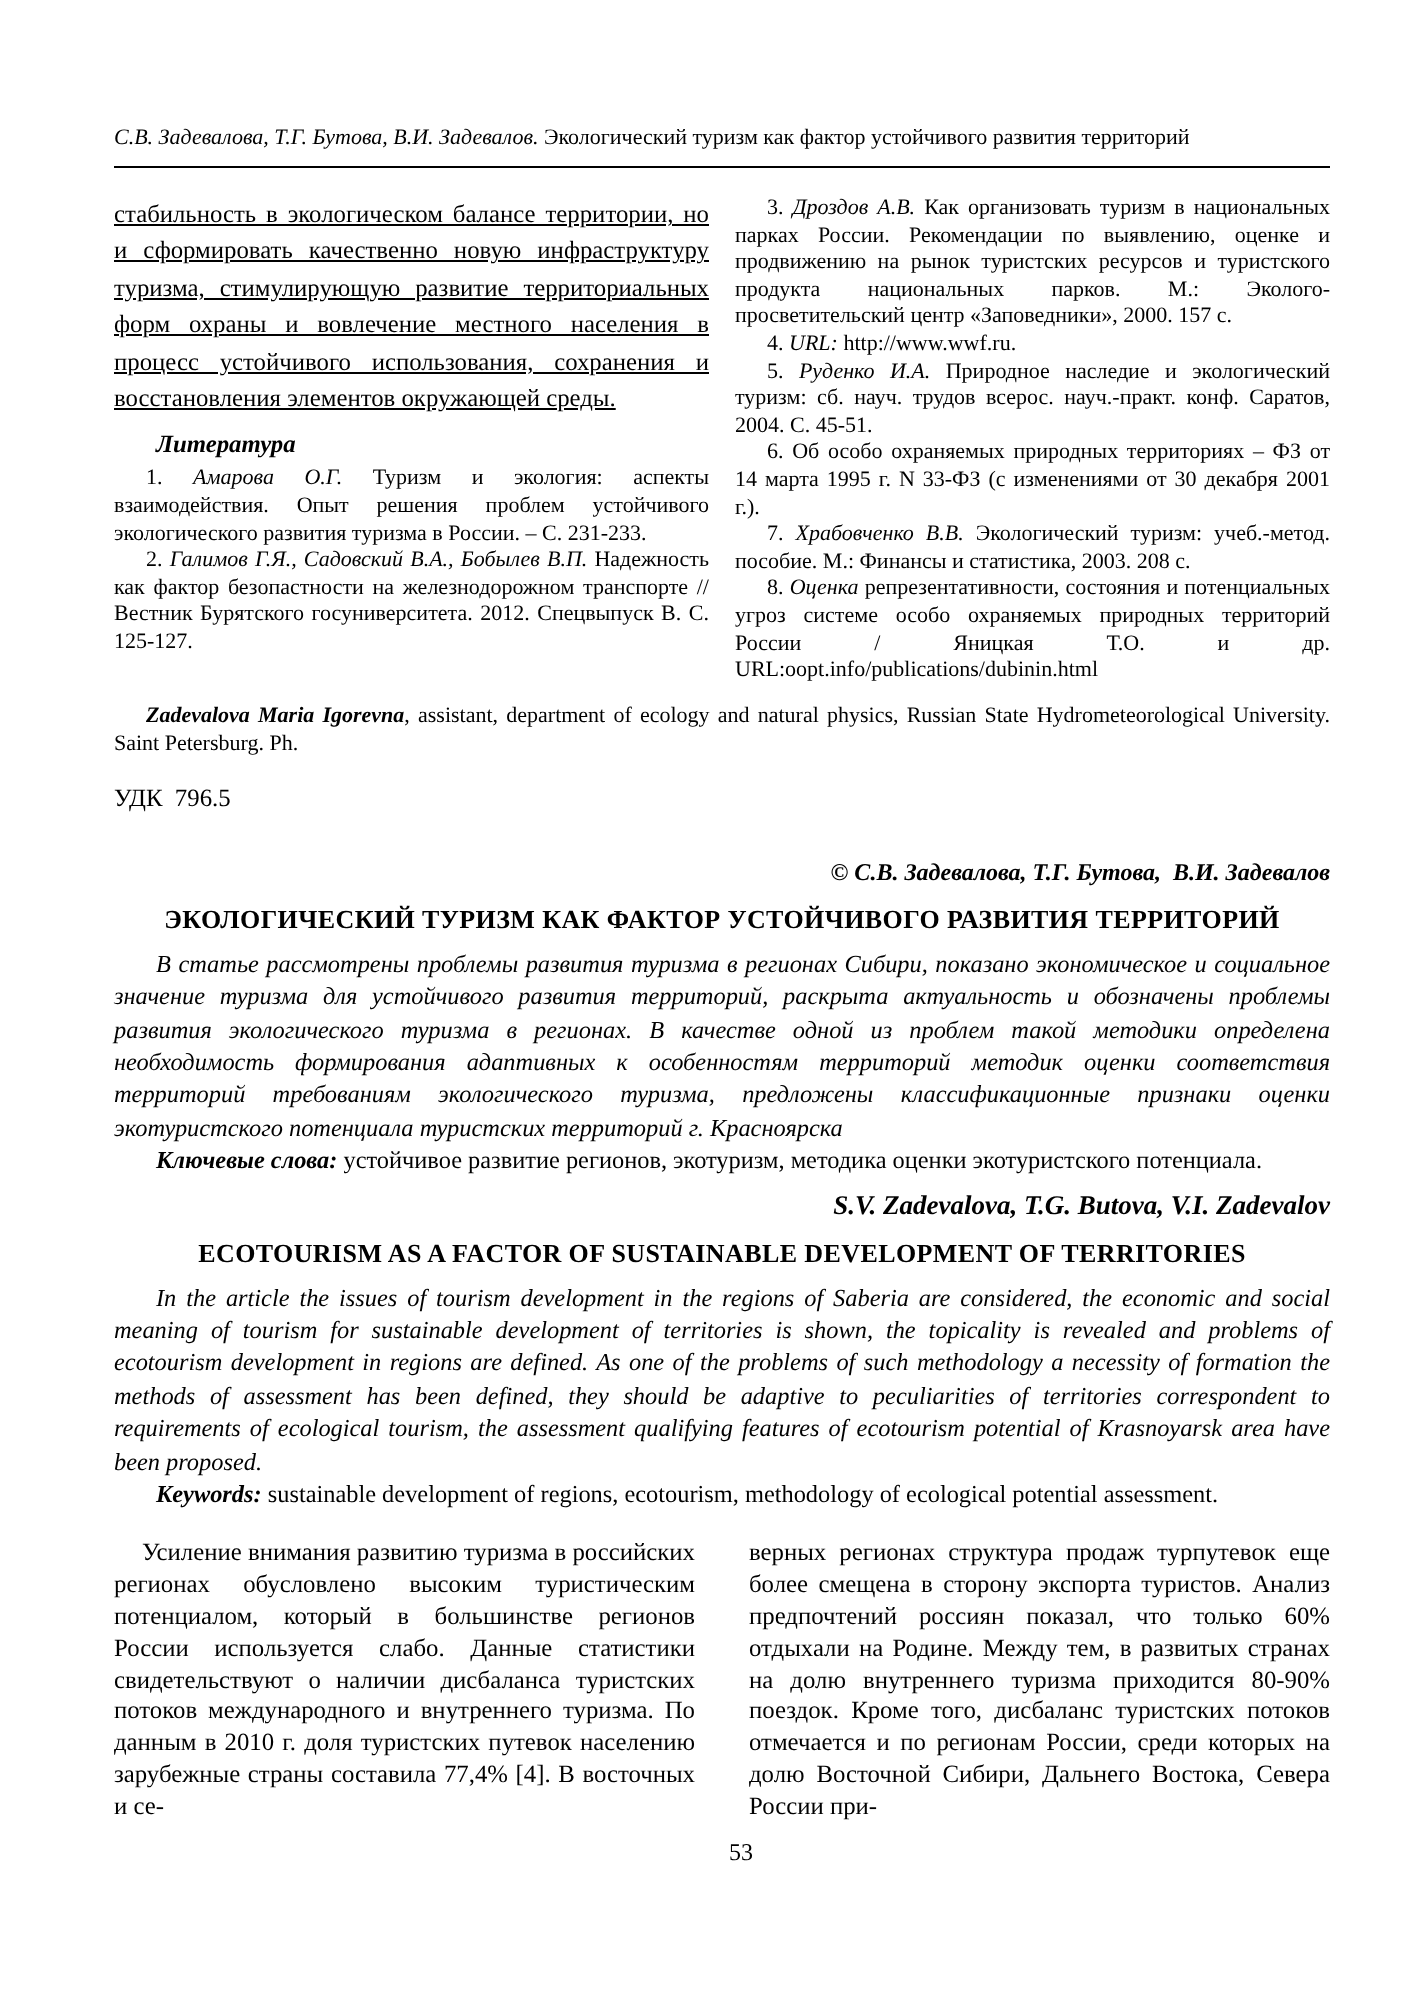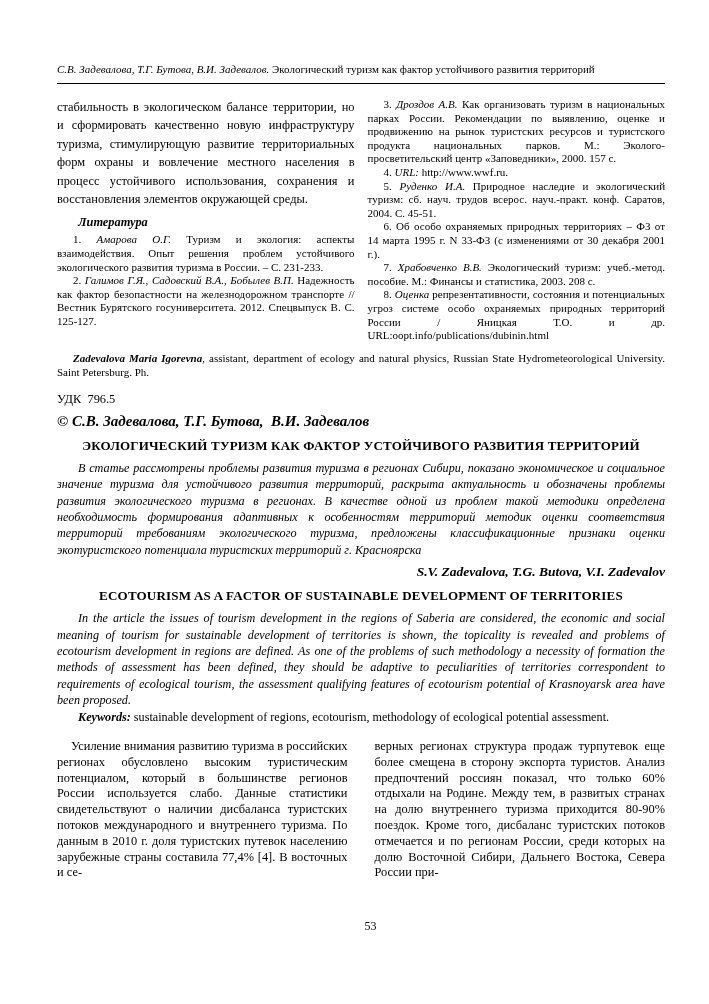--- a/index.html
+++ b/index.html
@@ -13,39 +13,39 @@
     overflow:hidden;
   }
   .it { font-style:italic; }
   .runhead {
     font-size:11px; line-height:13px;
     padding-bottom:7px;
     border-bottom:1px solid #000;
   }
   .cols { display:flex; gap:13px; margin-top:14px; }
   .col { flex:1; min-width:0; }
-  .intro { font-size:12.4px; line-height:18.4px; text-align:justify; margin:0; }
+  .intro { font-size:12.4px; line-height:18.4px; text-align:justify; margin:0;text-decoration:underline; }
   .lit-head {
     font-size:12.4px; font-weight:bold; font-style:italic;
     margin:7px 0 3px 0; text-indent:21px;
   }
   .ref {
     font-size:11px; line-height:13.6px; text-align:justify;
     margin:0; text-indent:16px;
   }
   .affil {
     font-size:11px; line-height:14.5px; text-align:justify;
     margin:8px 0 0 0; text-indent:16px;
   }
   .affil + .affil { margin-top:6px; }
   .affil .name { font-weight:bold; font-style:italic; }
   .udc { font-size:12.4px; margin-top:12px; }
   .copyright {
-    font-size:15px; font-weight:bold; font-style:italic;
-    text-align:left; margin-top:6px;
+    font-size:12px; font-weight:bold; font-style:italic;
+    text-align:right; margin-top:22px;
   }
   .title {
     font-size:13px; font-weight:bold; text-align:center;
     margin-top:8px; letter-spacing:0.2px;
   }
   .abstract {
     font-size:12.2px; font-style:italic; line-height:16.4px;
     text-align:justify; margin:6px 0 0 0; text-indent:21px;
   }
   .kw { font-size:12.2px; line-height:16.4px; text-indent:21px; margin:0; }
@@ -94,20 +94,21 @@
   <p class="affil"><span class="name it">Zadevalova Maria Igorevna</span><span>, assistant, department of ecology and natural physics, Russian State Hydrometeorological University. Saint Petersburg. Ph.</span></p>
 
   <div class="udc">УДК&nbsp;&nbsp;796.5</div>
 
   <div class="copyright">© С.В. Задевалова, Т.Г. Бутова,&nbsp; В.И. Задевалов</div>
 
   <div class="title">ЭКОЛОГИЧЕСКИЙ ТУРИЗМ КАК ФАКТОР УСТОЙЧИВОГО РАЗВИТИЯ ТЕРРИТОРИЙ</div>
 
   <p class="abstract">В статье рассмотрены проблемы развития туризма в регионах Сибири, показано экономическое и социальное значение туризма для устойчивого развития территорий, раскрыта актуальность и обозначены проблемы развития экологического туризма в регионах. В качестве одной из проблем такой методики определена необходимость формирования адаптивных к особенностям территорий методик оценки соответствия территорий требованиям экологического туризма, предложены классификационные признаки оценки экотуристского потенциала туристских территорий г. Красноярска</p>
 
+  <p class="kw"><span class="label">Ключевые слова:</span><span> устойчивое развитие регионов, экотуризм, методика оценки экотуристского потенциала.</span></p>
 
   <div class="authors-en">S.V. Zadevalova, T.G. Butova, V.I. Zadevalov</div>
 
   <div class="title">ECOTOURISM AS A FACTOR OF SUSTAINABLE DEVELOPMENT OF TERRITORIES</div>
 
   <p class="abstract">In the article the issues of tourism development in the regions of Saberia are considered, the economic and social meaning of tourism for sustainable development of territories is shown, the topicality is revealed and problems of ecotourism development in regions are defined. As one of the problems of such methodology a necessity of formation the methods of assessment has been defined, they should be adaptive to peculiarities of territories correspondent to requirements of ecological tourism, the assessment qualifying features of ecotourism potential of Krasnoyarsk area have been proposed.</p>
 
   <p class="kw"><span class="label">Keywords:</span><span class="kw-en"> sustainable development of regions, ecotourism, methodology of ecological potential assessment.</span></p>
 
   <div class="body-cols">

